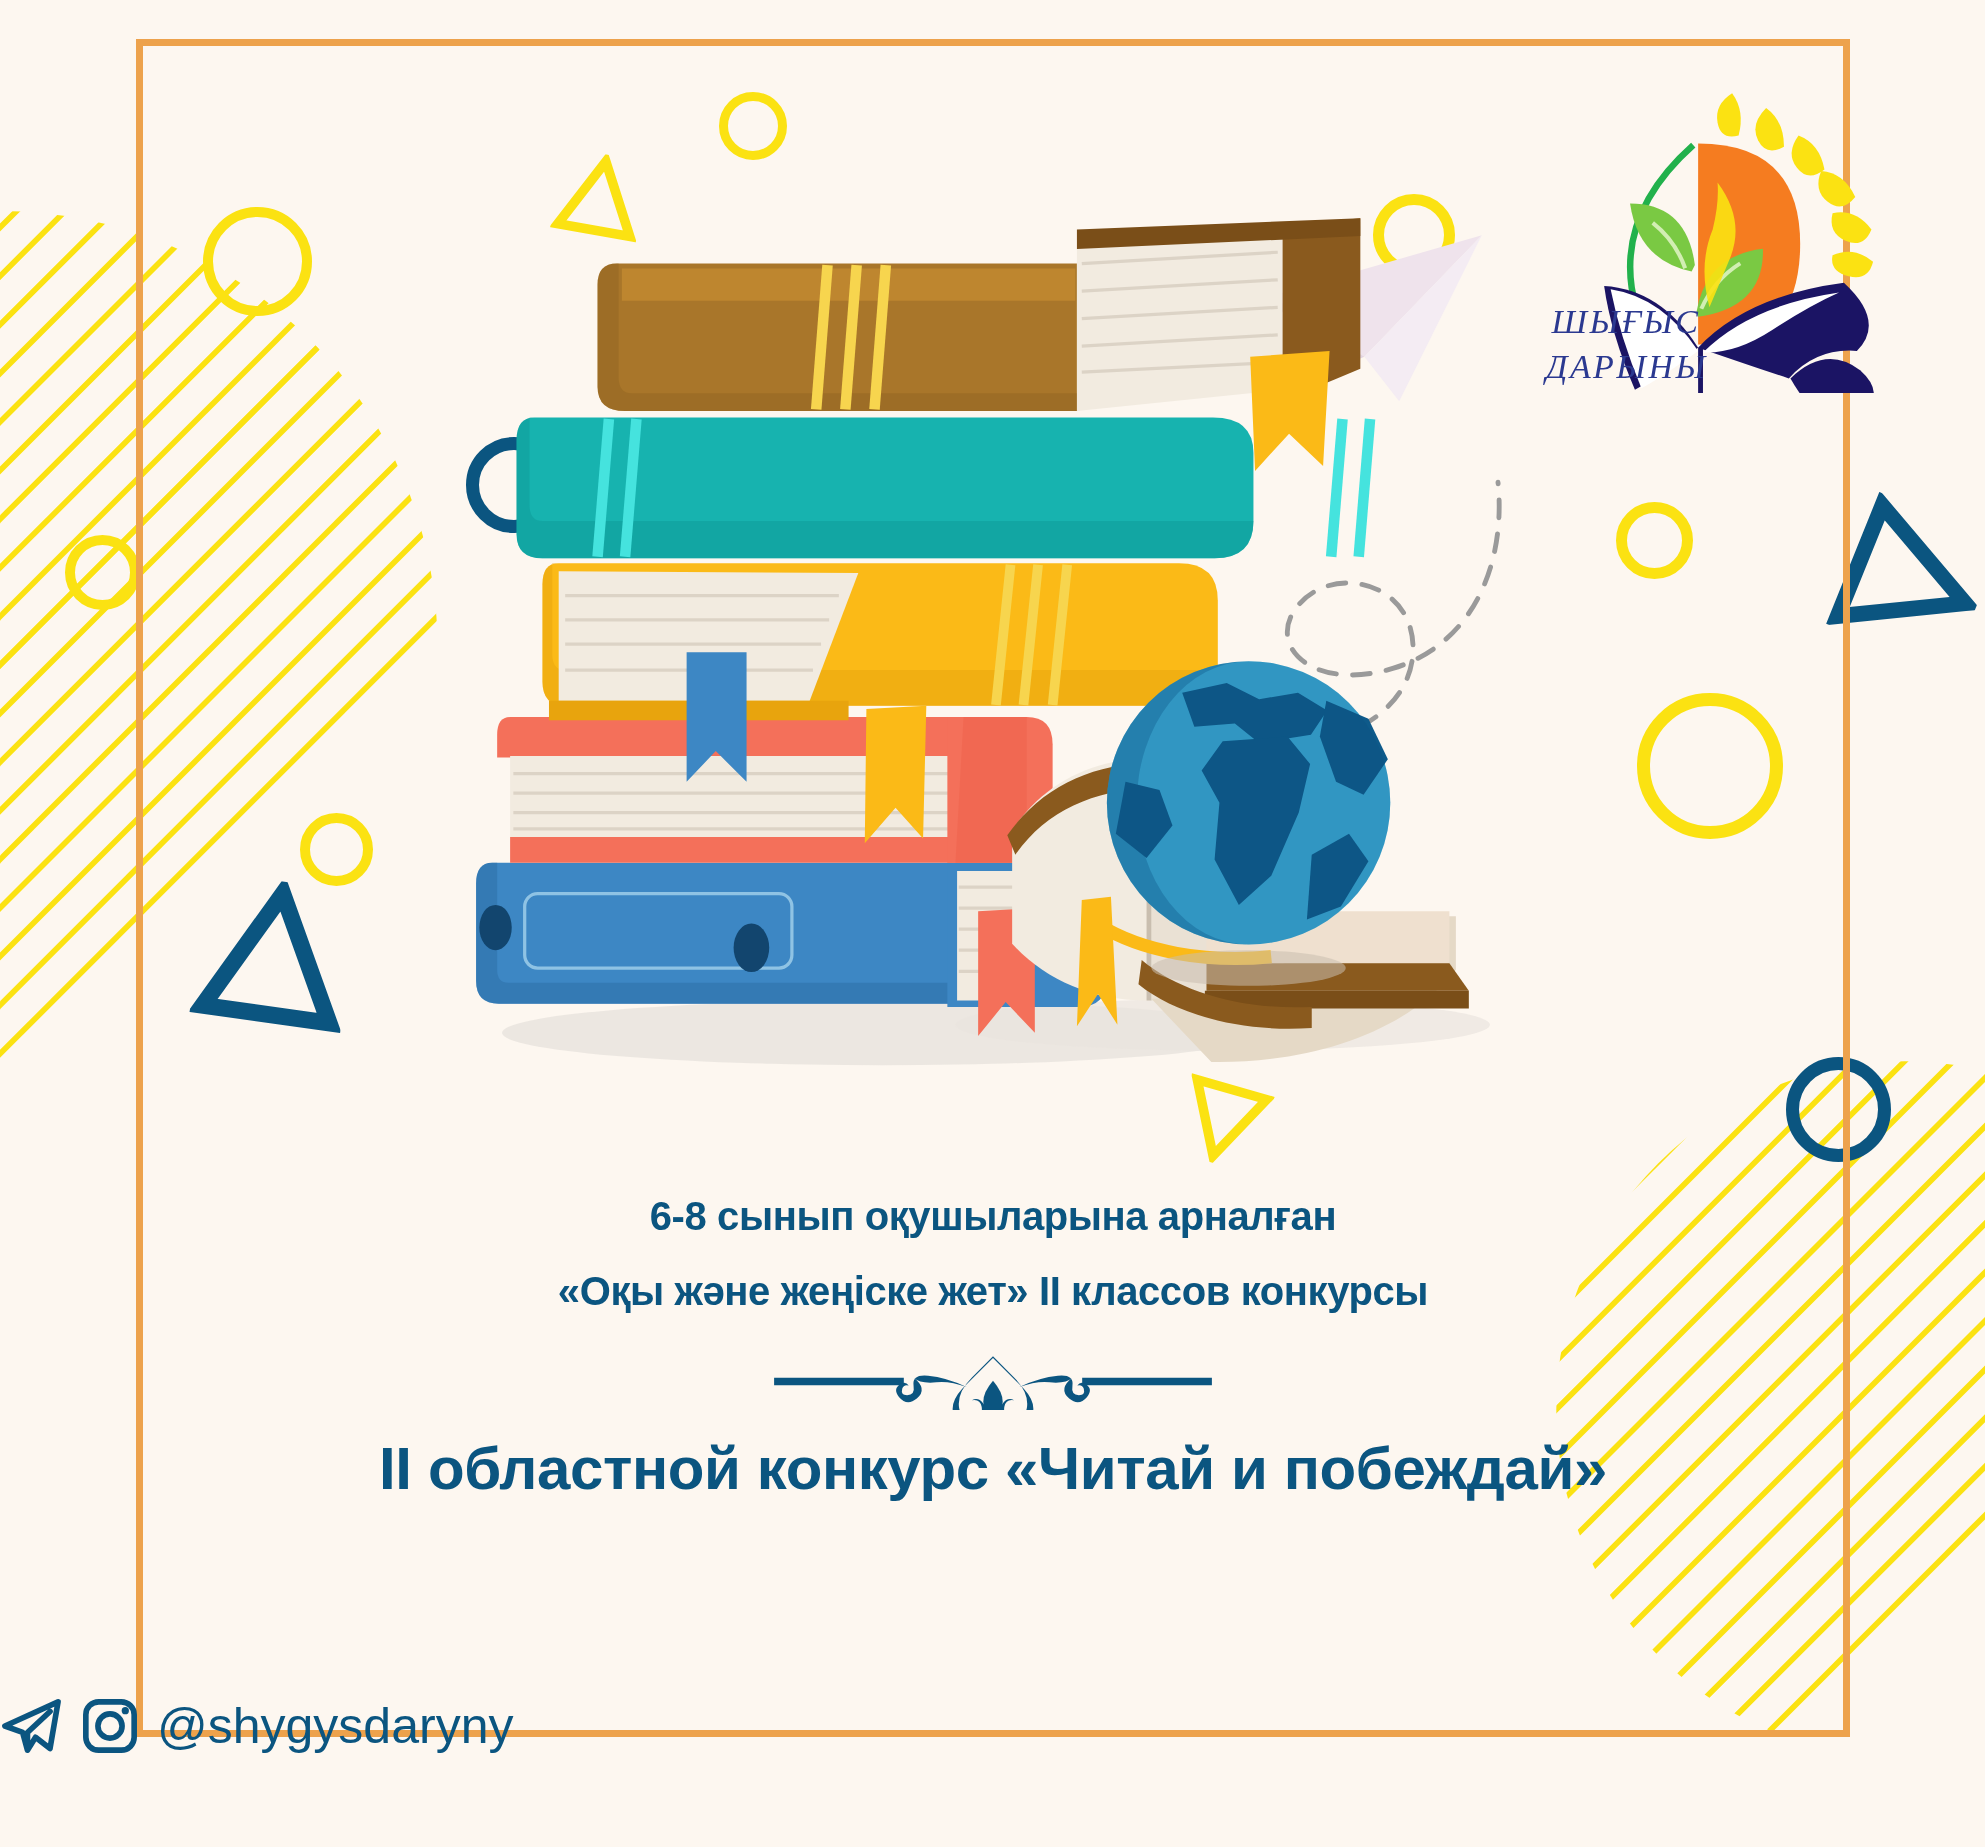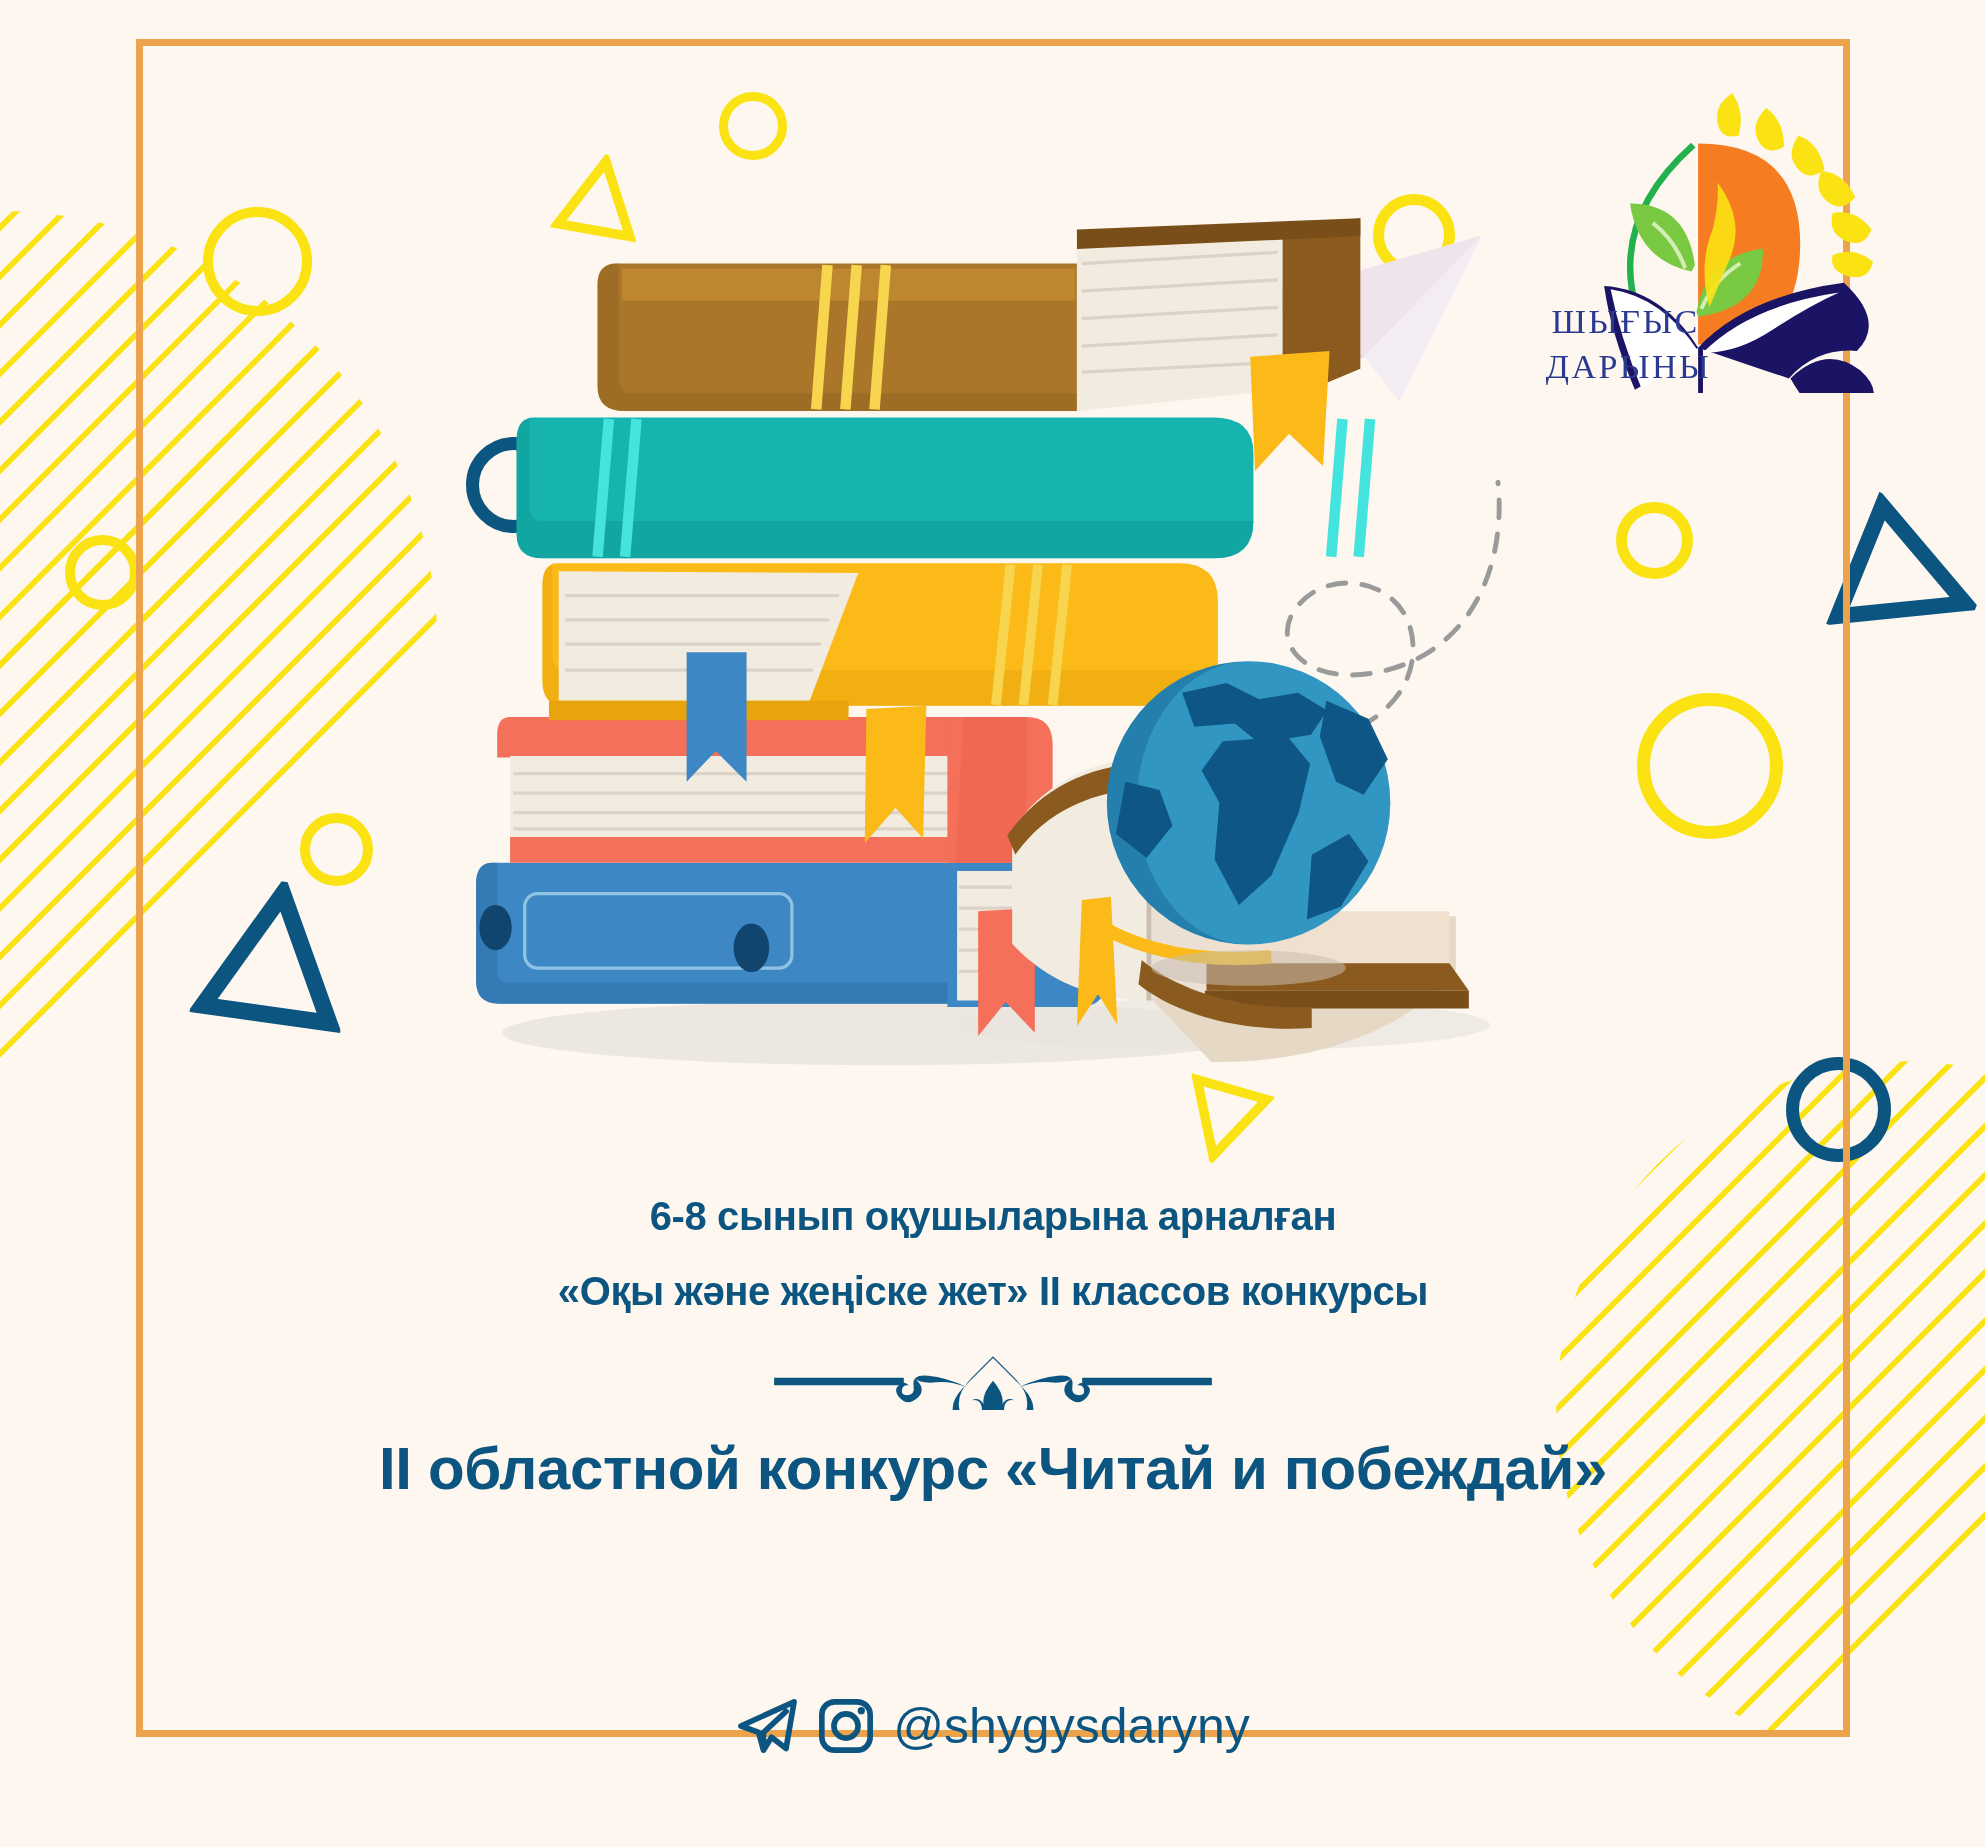--- a/index.html
+++ b/index.html
@@ -31,21 +31,21 @@
 
   .ring{position:absolute;border-radius:50%;background:transparent;z-index:3;}
 
   .tri{position:absolute;z-index:3;}
 
   
   .illus{position:absolute;left:429px;top:215px;width:1142px;height:915px;z-index:3;}
   .illus svg{display:block;width:100%;height:100%;}
 
   
-  .logo{position:absolute;left:1523px;top:69px;width:381px;height:324px;z-index:5;}
+  .logo{position:absolute;left:1523px;top:69px;width:381px;height:324px;z-index:5;font-style:italic;}
   .logo svg{display:block;width:100%;height:100%;}
 
   
   .textblock{
     position:absolute;left:0;right:0;top:1179px;
     text-align:center;z-index:6;
   }
   .kz-line{
     color:#0B5580;
     font-weight:bold;
@@ -63,21 +63,21 @@
     color:#0B5580;
     font-weight:bold;
     font-size:60px;
     line-height:75px;
     letter-spacing:-0.4px;
     white-space:nowrap;
   }
 
   .social{
     position:absolute;left:0;right:0;top:1697px;
-    display:flex;align-items:center;justify-content:center;gap:18px;
+    display:flex;align-items:center;justify-content:flex-start;gap:18px;
     z-index:6;
   }
   .social .icn{display:block;}
   .handle{
     color:#0B5580;
     font-size:50px;
     font-weight:400;
     letter-spacing:0px;
     line-height:57px;
   }

